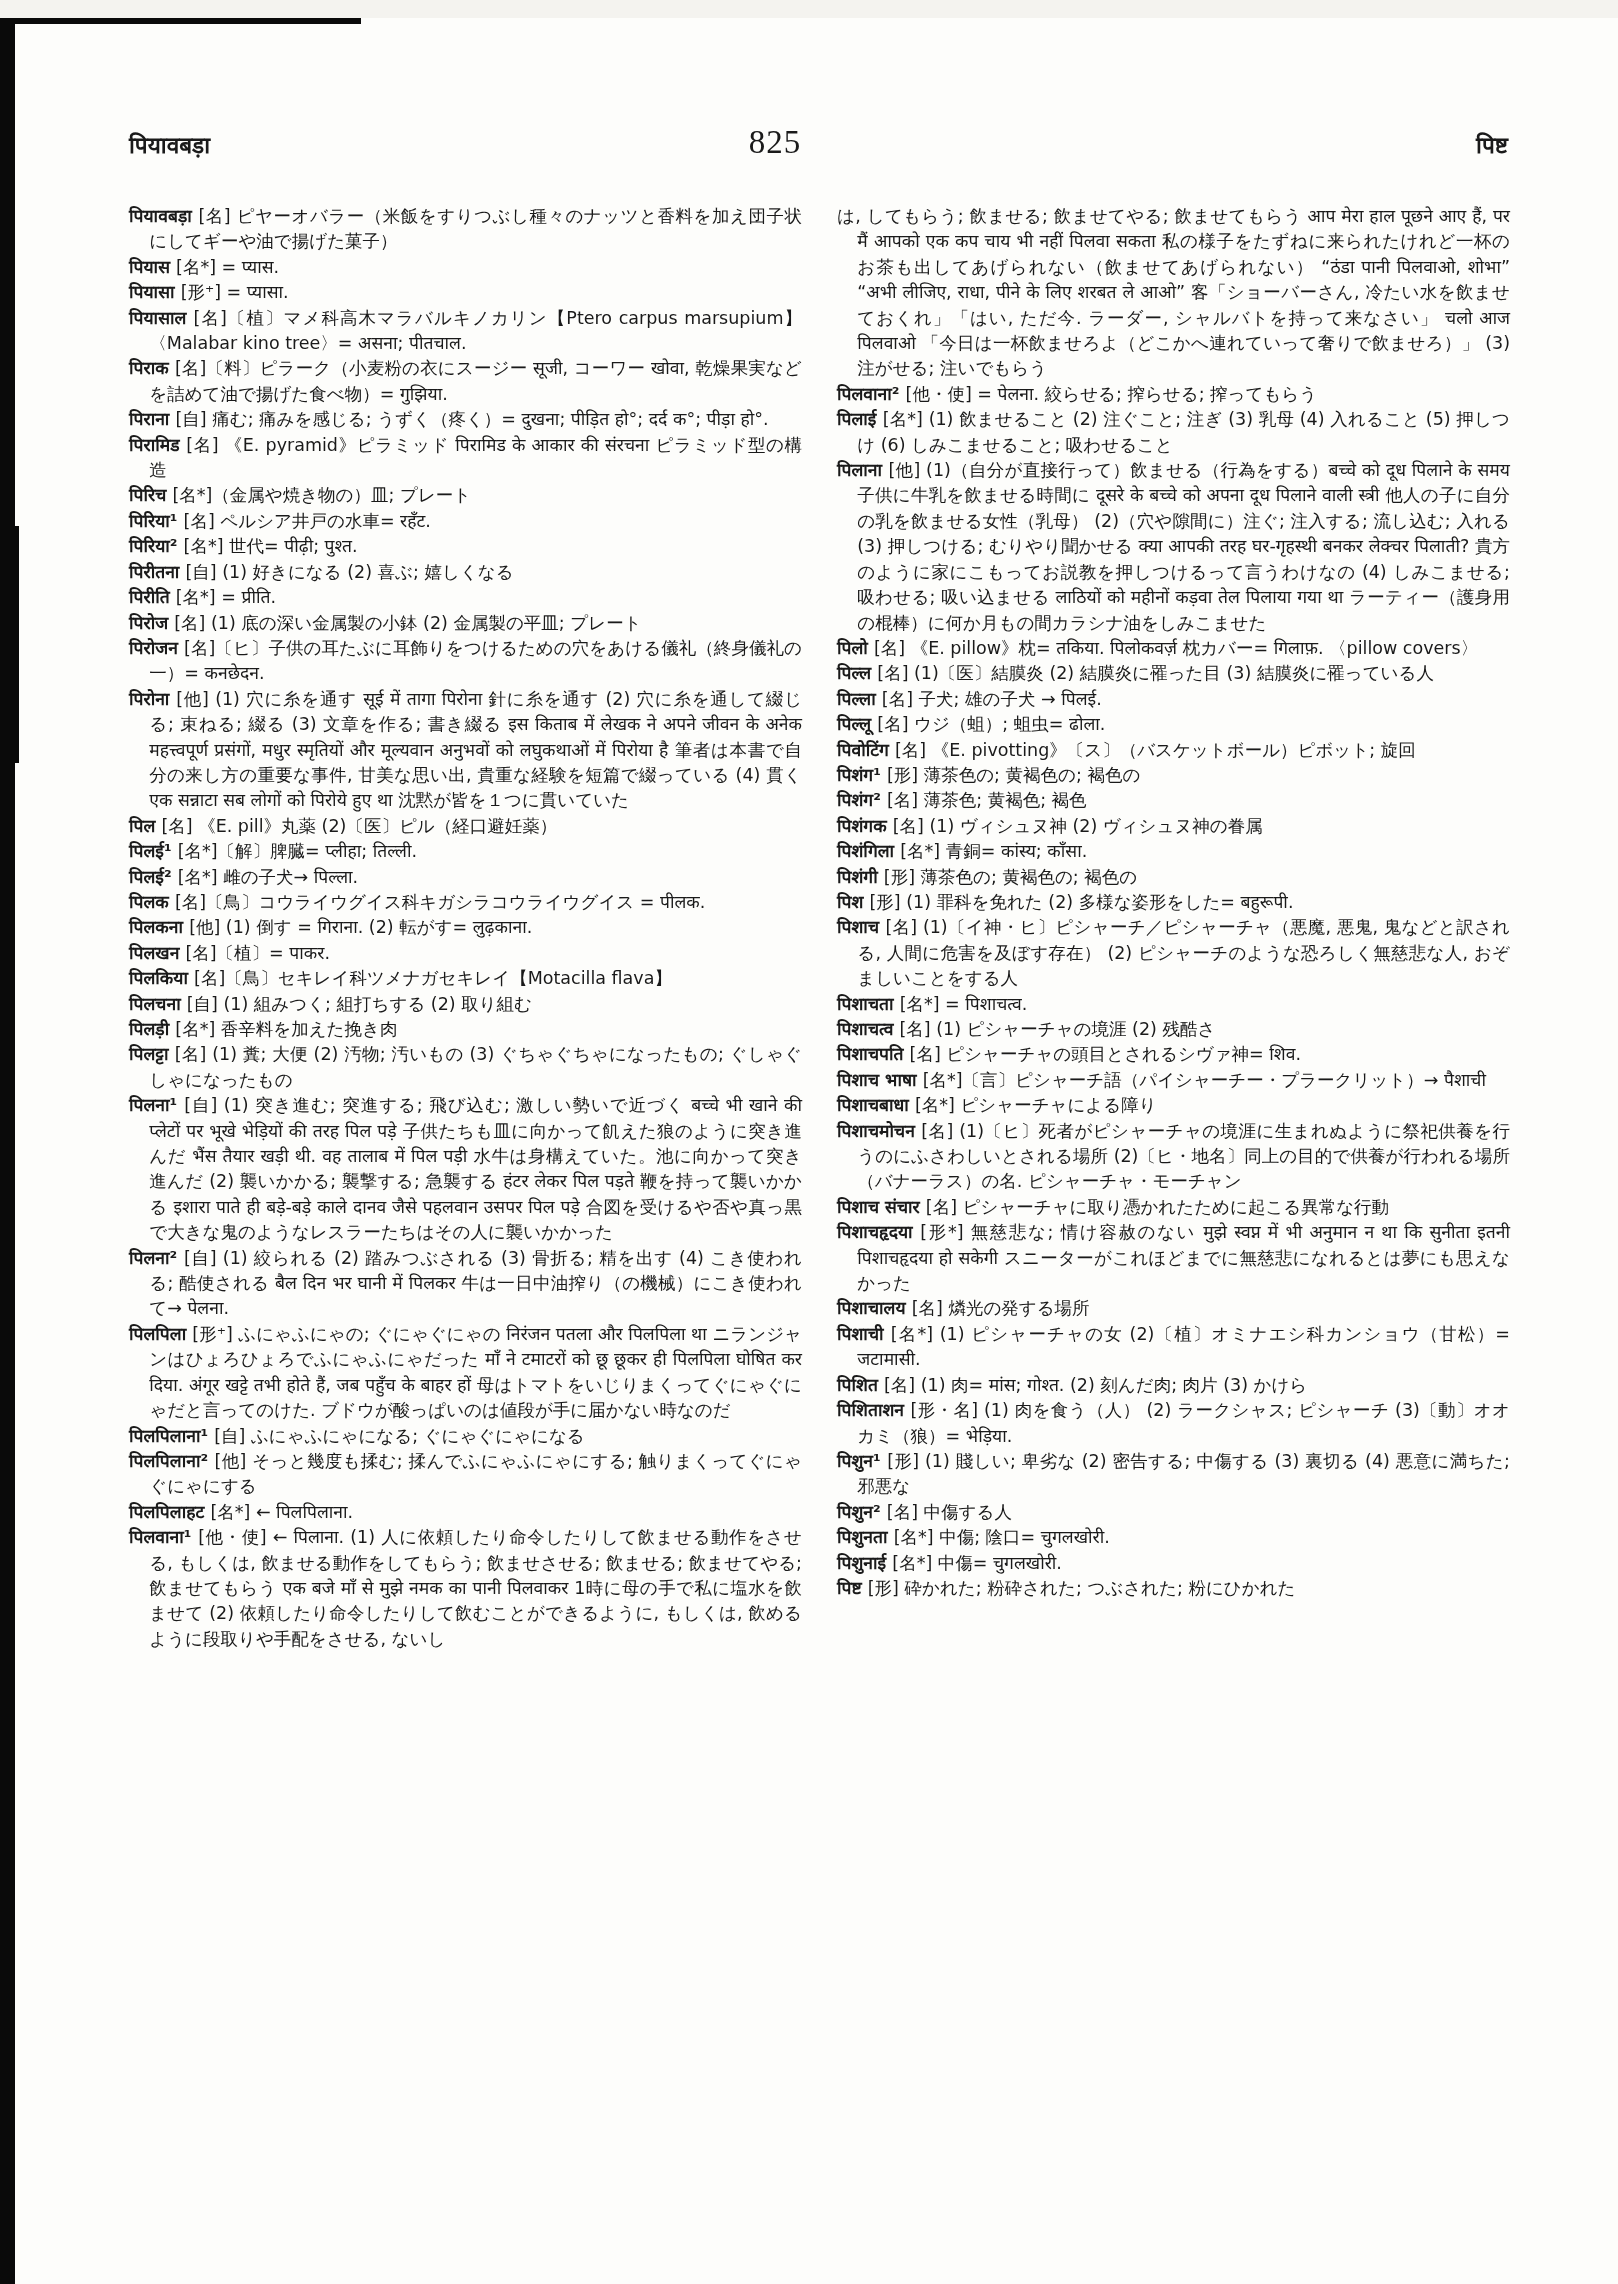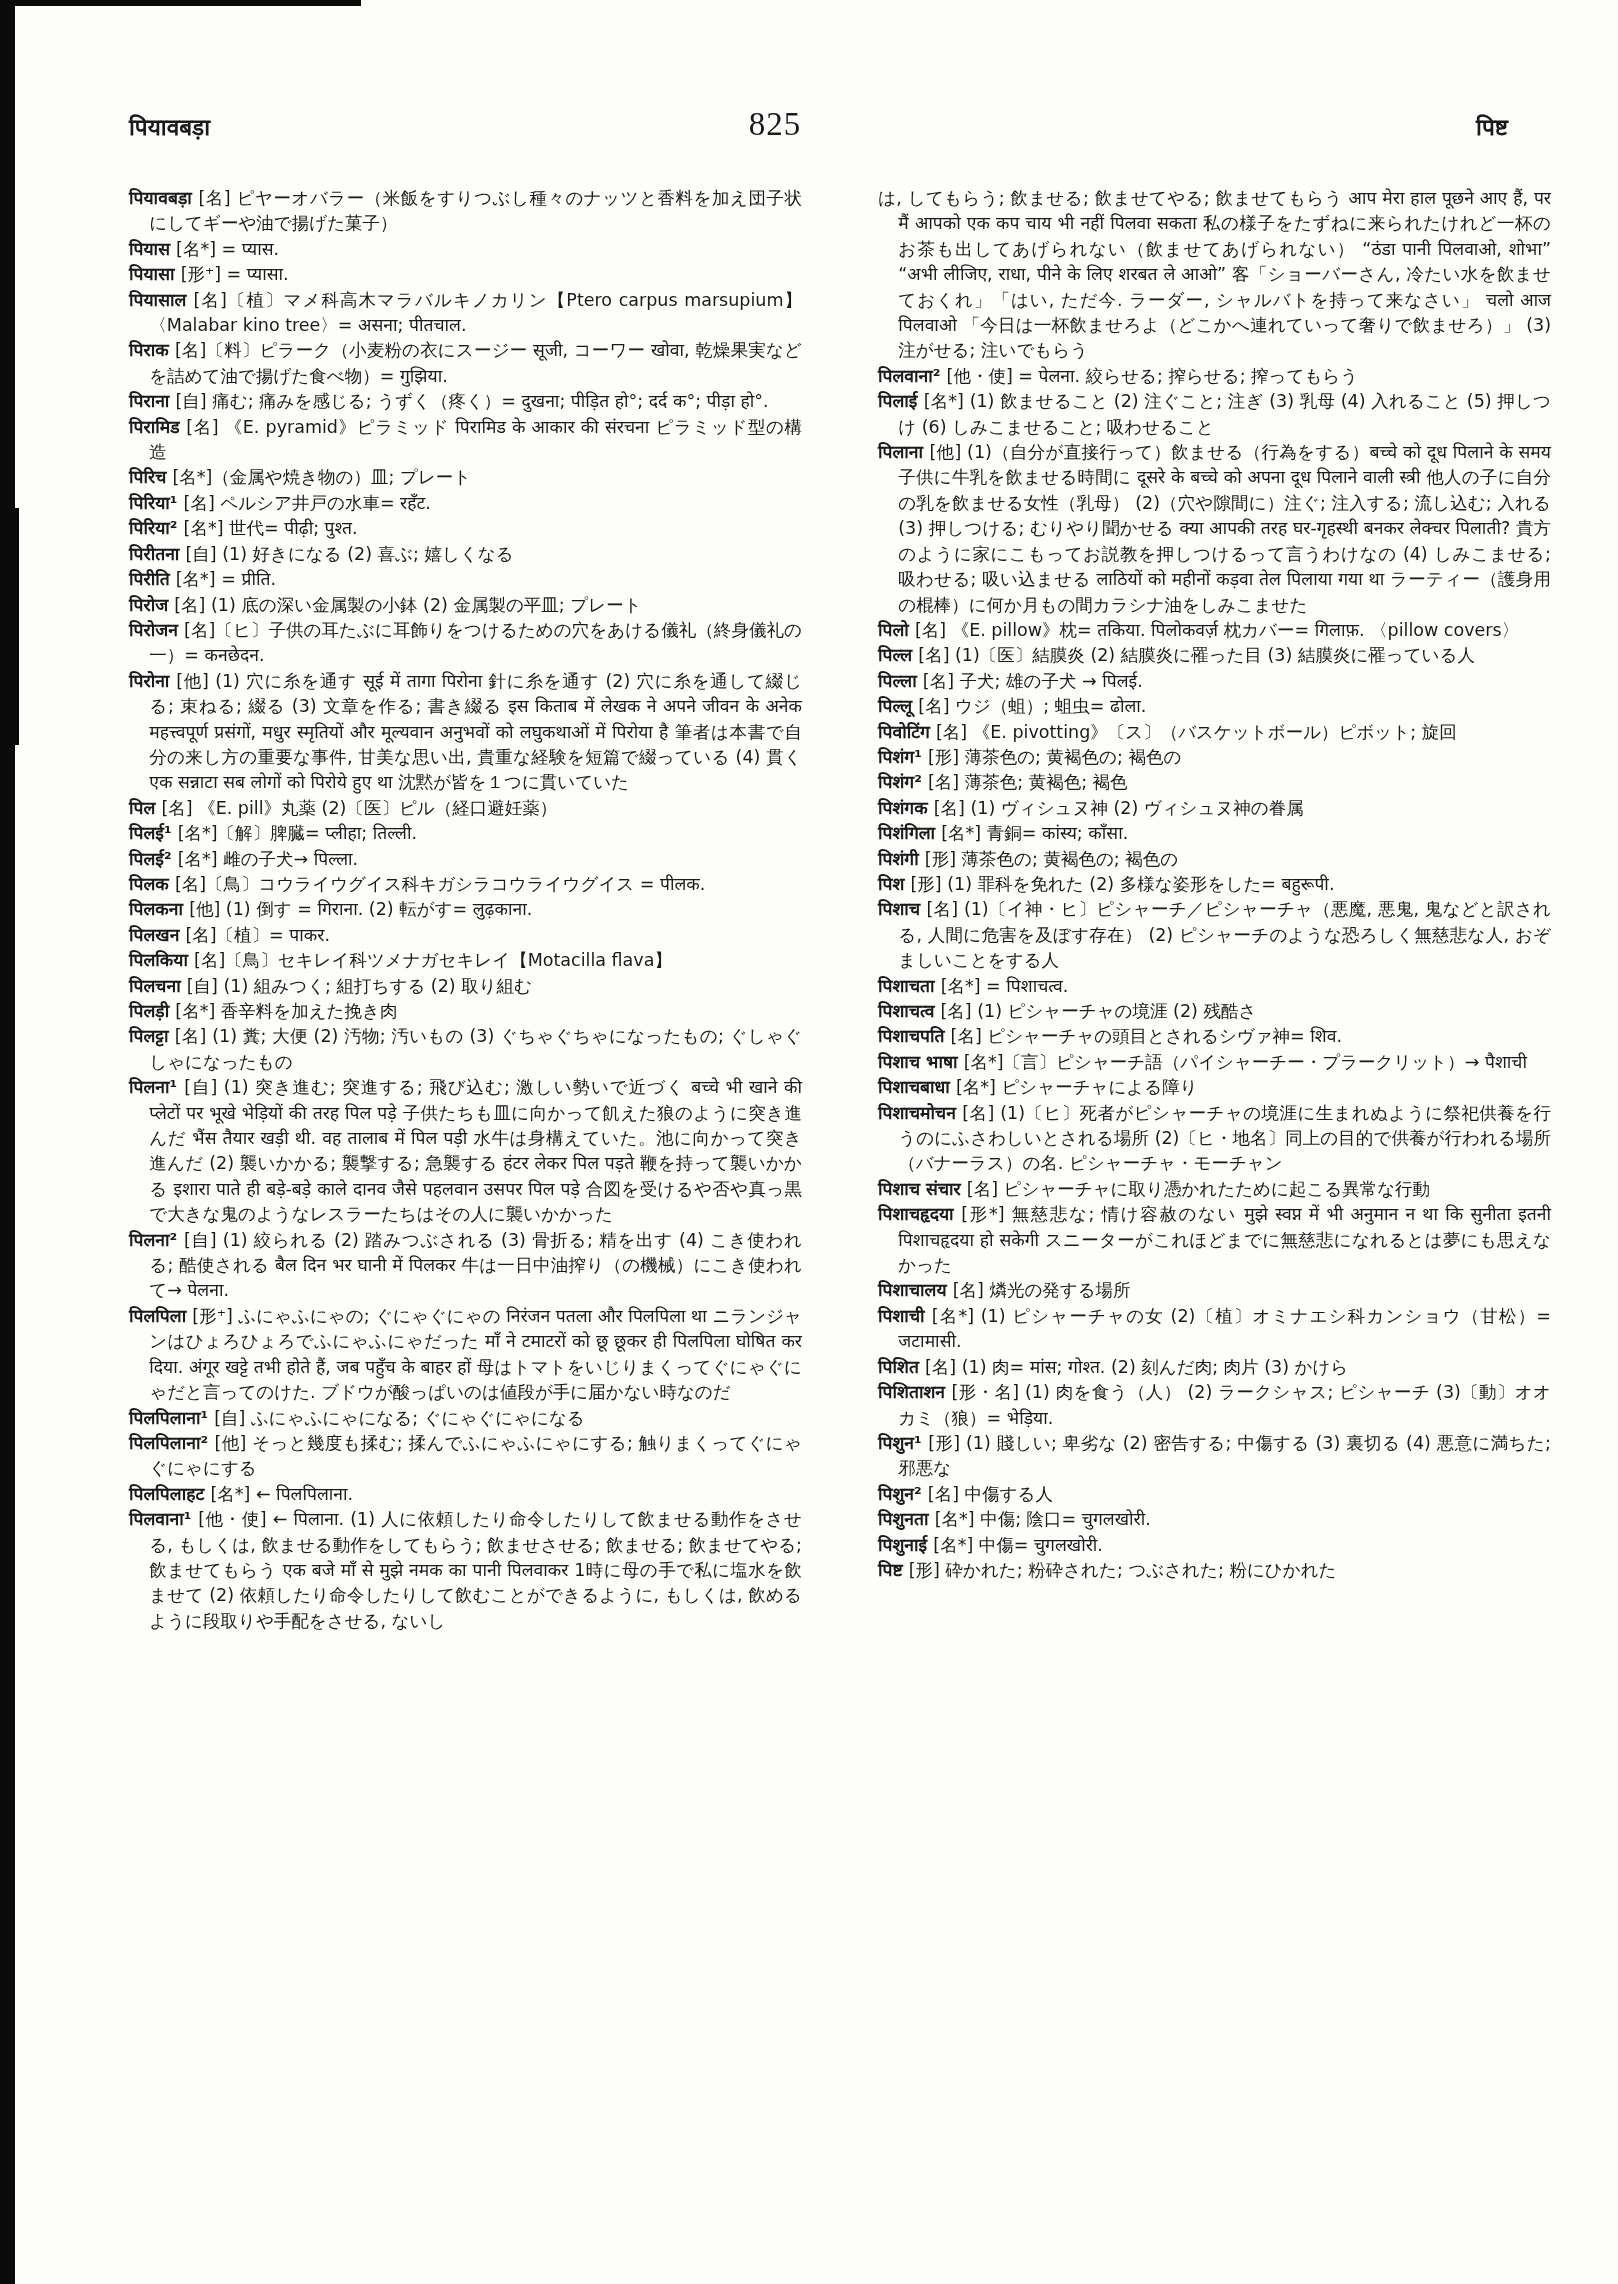--- a/index.html
+++ b/index.html
@@ -12,20 +12,21 @@
     height: 2284px;
     position: relative;
     overflow: hidden;
     font-family: "DejaVu Sans", "DejaVu Serif", sans-serif;
     color: #1a1a1a;
   }
   .page {
     position: absolute;
     inset: 0;
     background: #fdfdfb;
+    margin-top: 18px;
   }
   
   .edge-left {
     position: absolute;
     left: 0; top: 0;
     width: 14.7px; height: 2284px;
     background: #0a0a0a;
   }
   .edge-top {
     position: absolute;
@@ -58,21 +59,21 @@
     font-size: 33px;
     letter-spacing: 1.1px;
     transform: translateX(-68px);
   }
   .columns {
     position: absolute;
     top: 186px;
     left: 129px;
     right: 96px;
     display: flex;
-    gap: 76px;
+    gap: 35px;
   }
   .col {
     width: 673px;
     flex: 0 0 auto;
   }
   .entry {
     font-size: 17.5px;
     line-height: 25.4px;
     padding-left: 20.3px;
     text-indent: -20.3px;

